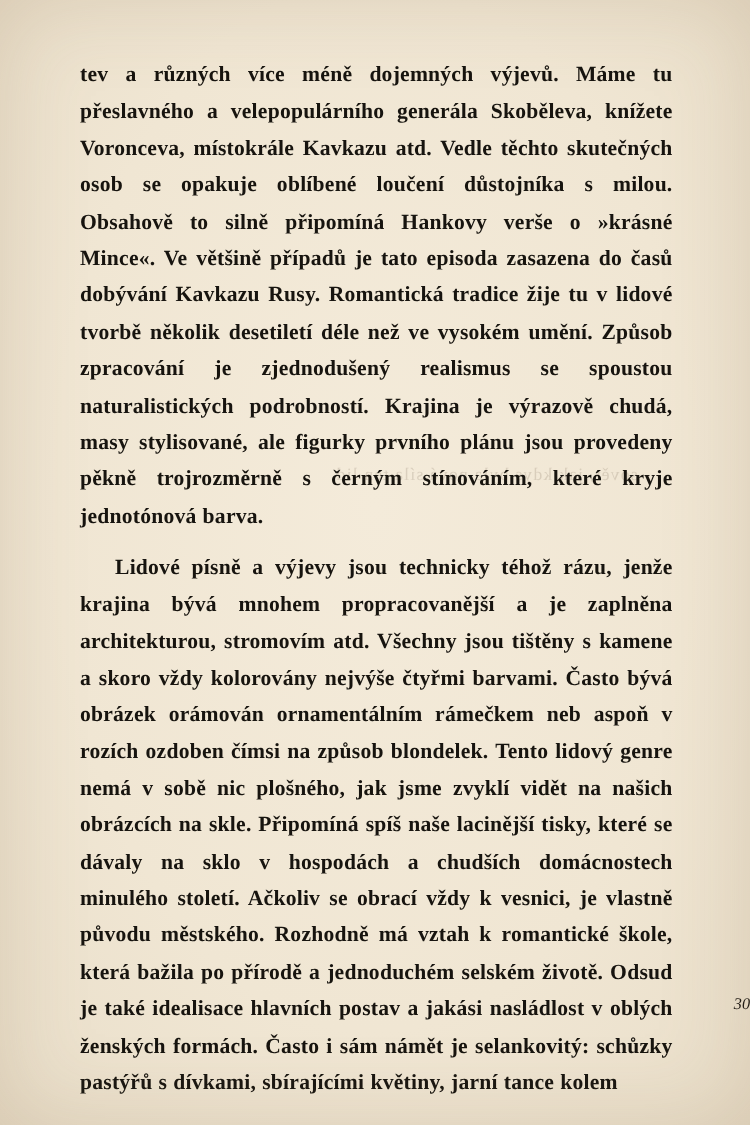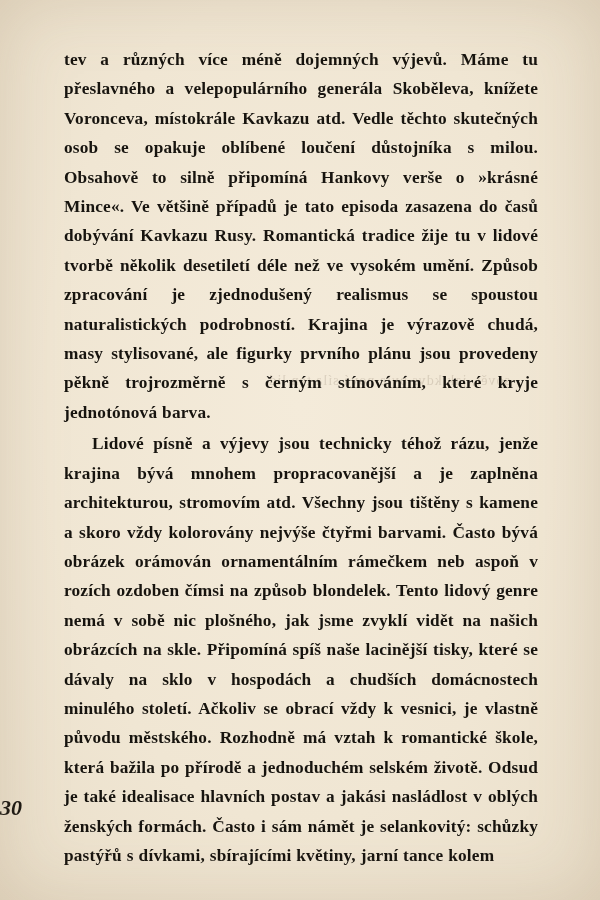--- a/index.html
+++ b/index.html
@@ -35,31 +35,31 @@
     text-align: justify;
     text-justify: inter-word;
     letter-spacing: 0.18px;
     word-spacing: 0.4px;
     font-weight: 600;
   }
   p.indented {
     text-indent: 28px;
   }
   p + p {
-    margin-top: 2px;
+    margin-top: 12px;
   }
   .page-number {
     position: absolute;
     left: 0;
     right: 0;
     top: 795px;
-    text-align: left;
+    text-align: right;
     color: #17140f;
-    font-size: 22px;
-    font-weight: 700;
+    font-size: 13px;
+    font-weight: 400;
     font-style: italic;
   }
   
   .bleed-through {
     position: absolute;
     left: 80px;
     top: 372px;
     width: 430px;
     font-size: 14px;
     line-height: 18px;

